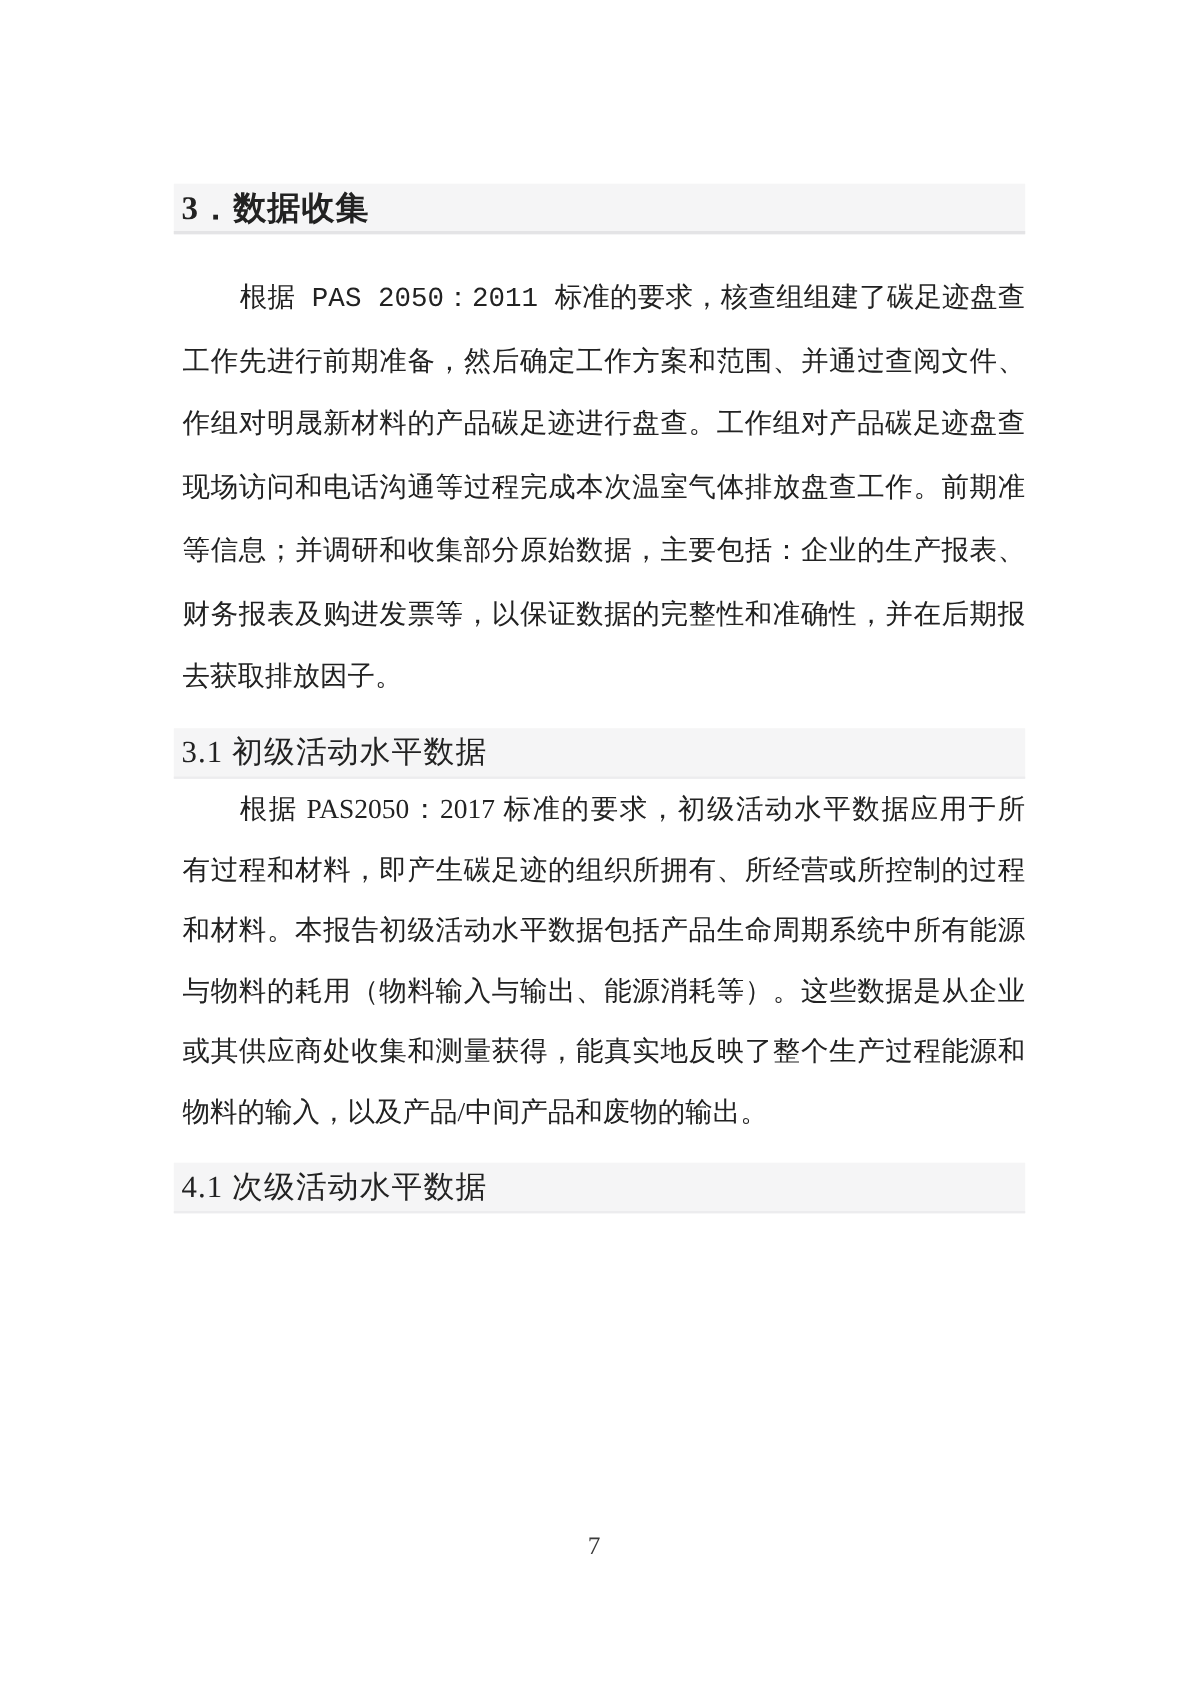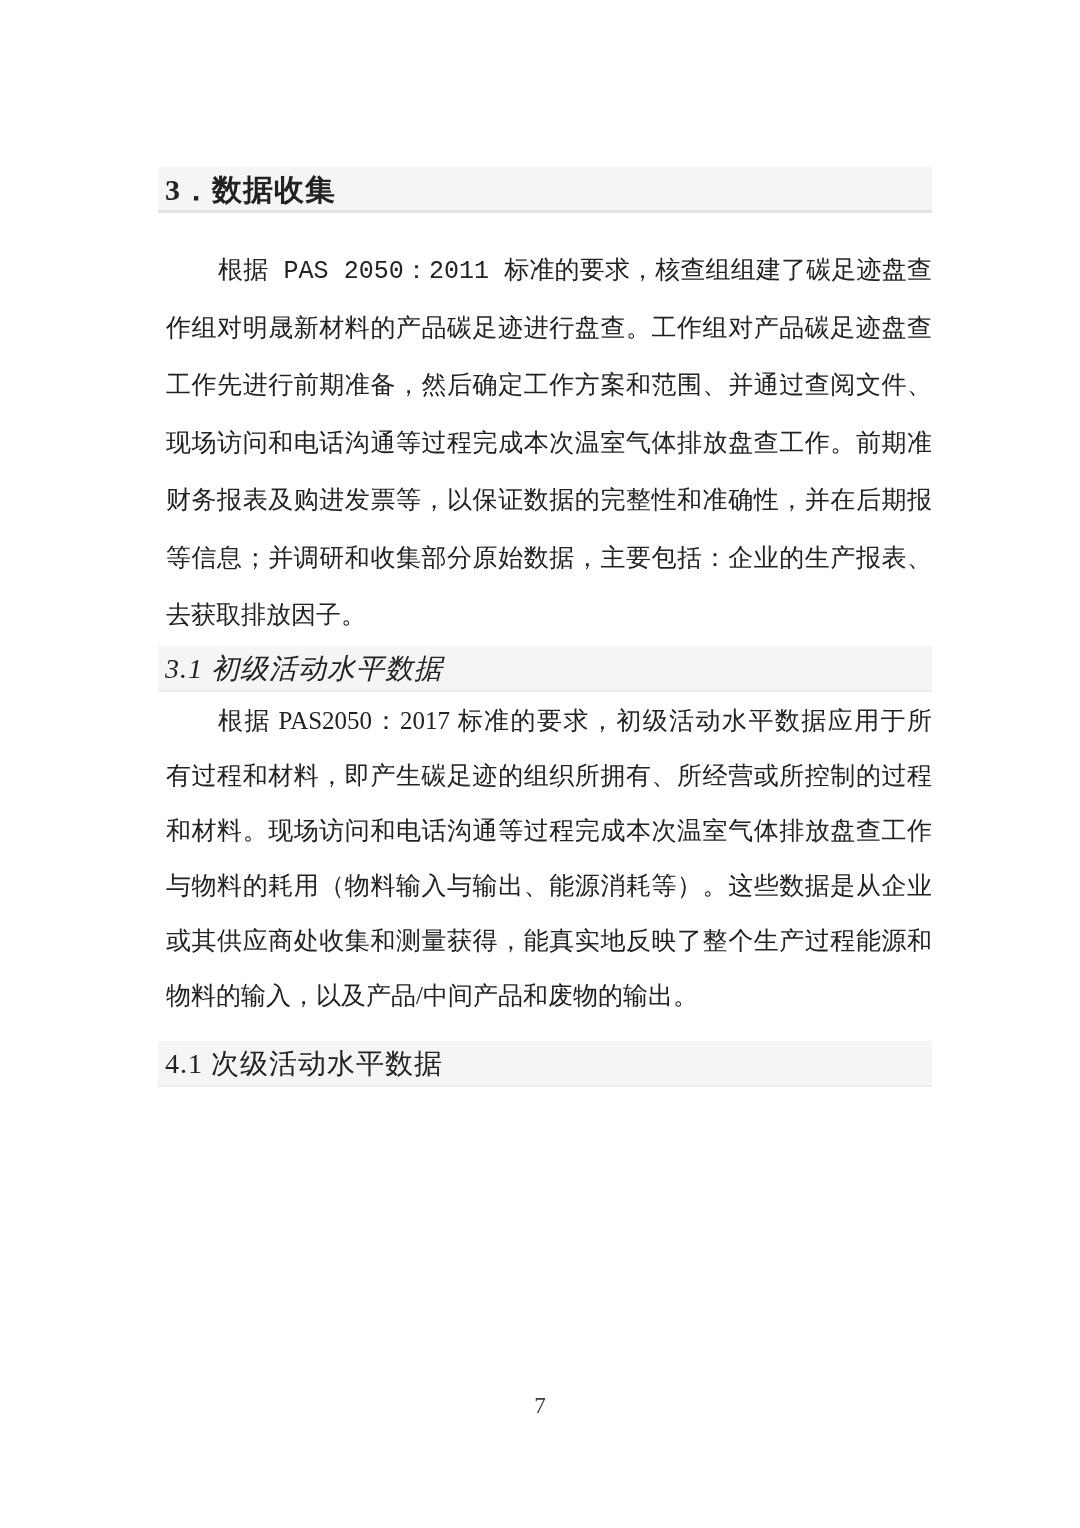--- a/index.html
+++ b/index.html
@@ -42,21 +42,21 @@
     line-height:46px;
     background:var(--band);
     border-bottom:2px solid var(--band-border2);
     padding-left:7px;
     font-size:28px;
     font-weight:normal;
     letter-spacing:1px;
     white-space:nowrap;
     overflow:hidden;
   }
-  .h2band.first-sub{margin-top:0;font-style:italic;}
+  .h2band.first-sub{margin-top:16px;}
   .h2band.second-sub{margin-top:18px;}
   .para{
     padding-left:8px;
     font-size:25px;
     color:var(--ink);
   }
   .para .line{
     text-align:justify;
     text-align-last:justify;
     word-break:break-all;
@@ -84,36 +84,36 @@
 
 <div class="page">
   <div class="content">
 
     <div class="h1band">
       <span>3．数据收集</span>
     </div>
 
     <div class="para para-1">
         <div class="line first">根据 PAS 2050：2011 标准的要求，核查组组建了碳足迹盘查工</div>
+        <div class="line">工作先进行前期准备，然后确定工作方案和范围、并通过查阅文件、</div>
         <div class="line">作组对明晟新材料的产品碳足迹进行盘查。工作组对产品碳足迹盘查</div>
-        <div class="line">工作先进行前期准备，然后确定工作方案和范围、并通过查阅文件、</div>
         <div class="line">现场访问和电话沟通等过程完成本次温室气体排放盘查工作。前期准</div>
+        <div class="line">等信息；并调研和收集部分原始数据，主要包括：企业的生产报表、</div>
         <div class="line">财务报表及购进发票等，以保证数据的完整性和准确性，并在后期报</div>
-        <div class="line">等信息；并调研和收集部分原始数据，主要包括：企业的生产报表、</div>
         <div class="line last">去获取排放因子。</div>
       </div>
 
     <div class="h2band first-sub">
       <span>3.1 初级活动水平数据</span>
     </div>
 
     <div class="para para-2">
         <div class="line first">根据 PAS2050：2017 标准的要求，初级活动水平数据应用于所</div>
         <div class="line">有过程和材料，即产生碳足迹的组织所拥有、所经营或所控制的过程</div>
-        <div class="line">和材料。现场访问和电话沟通等过程完成本次温室气体排放盘查工作</div>
+        <div class="line">和材料。本报告初级活动水平数据包括产品生命周期系统中所有能源</div>
         <div class="line">与物料的耗用（物料输入与输出、能源消耗等）。这些数据是从企业</div>
         <div class="line">或其供应商处收集和测量获得，能真实地反映了整个生产过程能源和</div>
         <div class="line last">物料的输入，以及产品/中间产品和废物的输出。</div>
       </div>
 
     <div class="h2band second-sub">
       <span>4.1 次级活动水平数据</span>
     </div>
 
 

